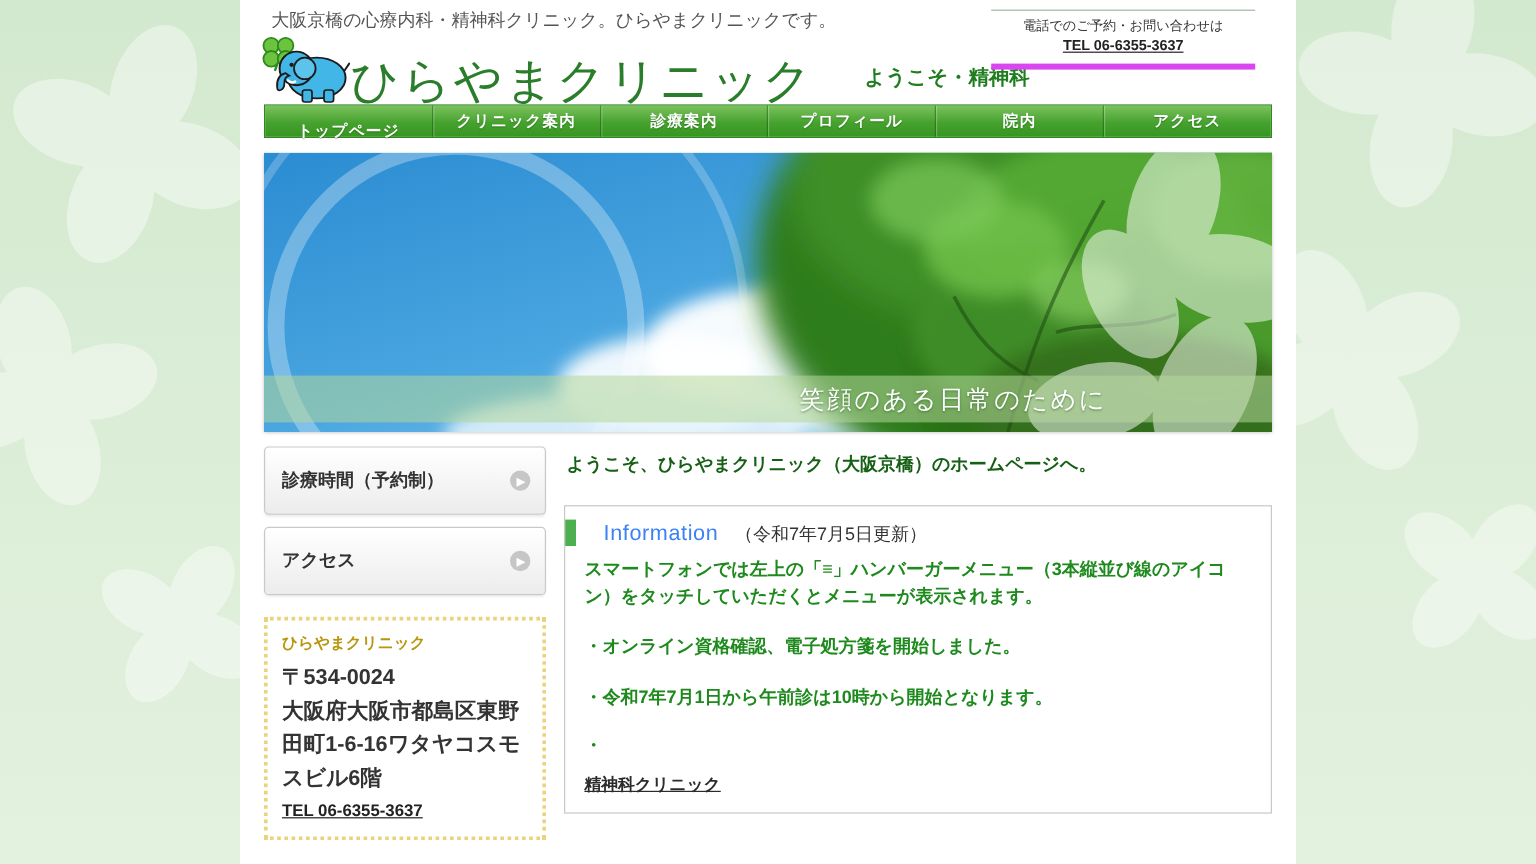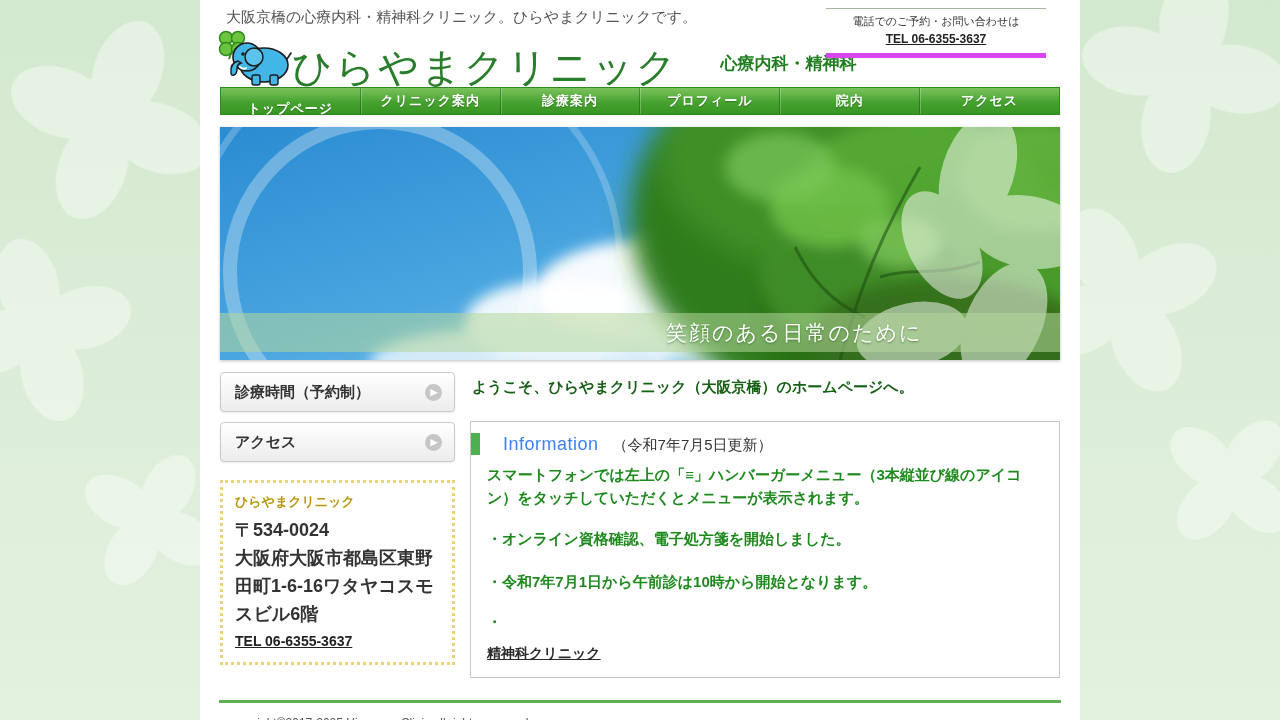--- a/index.html
+++ b/index.html
@@ -91,21 +91,21 @@
     font-weight: normal;
     letter-spacing: 2px;
     text-shadow: 0 1px 2px rgba(40,90,30,.6);
     white-space: nowrap;
   }
 
   
   .columns { display:flex; margin-top: 12px; align-items:flex-start; }
   .sidebar { width: 235px; }
   .side-btn {
-    width: 235px; height: 40px;
+    width: 235px; height: 57px;
     margin-bottom: 10px;
     border: 1px solid #c9c9c9;
     border-radius: 4px;
     background: linear-gradient(#ffffff, #ececec);
     display:flex; align-items:center;
     padding: 0 12px 0 14px;
     font-size: 15px; font-weight: bold; color:#333;
     cursor:pointer;
     box-shadow: 0 1px 2px rgba(0,0,0,.08);
   }
@@ -214,21 +214,21 @@
             <line x1="71" y1="30" x2="75" y2="24" stroke="#1b1b1b" stroke-width="1.6" stroke-linecap="round"></line>
             <circle cx="31" cy="28" r="14" fill="#43b6e8" stroke="#1b1b1b" stroke-width="1.6"></circle>
             <path d="M22,32 q-8,2 -7,12 q0,3 3,2 q3,-1 3,-6 q0,-5 4,-6 z" fill="#43b6e8" stroke="#1b1b1b" stroke-width="1.5"></path>
             <circle cx="38" cy="28" r="9" fill="#5cc3ec" stroke="#1b1b1b" stroke-width="1.5"></circle>
             <circle cx="27" cy="25" r="1.8" fill="#1b1b1b"></circle>
             <path d="M24,38 q3,3 6,1" fill="none" stroke="#ffffff" stroke-width="2" stroke-linecap="round"></path>
           </g>
         </svg>
       </span>
       <div class="site-title">ひらやまクリニック</div>
-      <div class="site-subtitle">心療内科・精神科</div>
+      <div class="site-subtitle">ようこそ・精神科</div>
     </div>
 
     <div class="phone-box">
       <div class="phone-note">電話でのご予約・お問い合わせは</div>
       <a class="phone-tel">TEL 06-6355-3637</a>
     </div>
   </div>
 
   <div class="nav">
     <div class="nav-item">トップページ</div>

